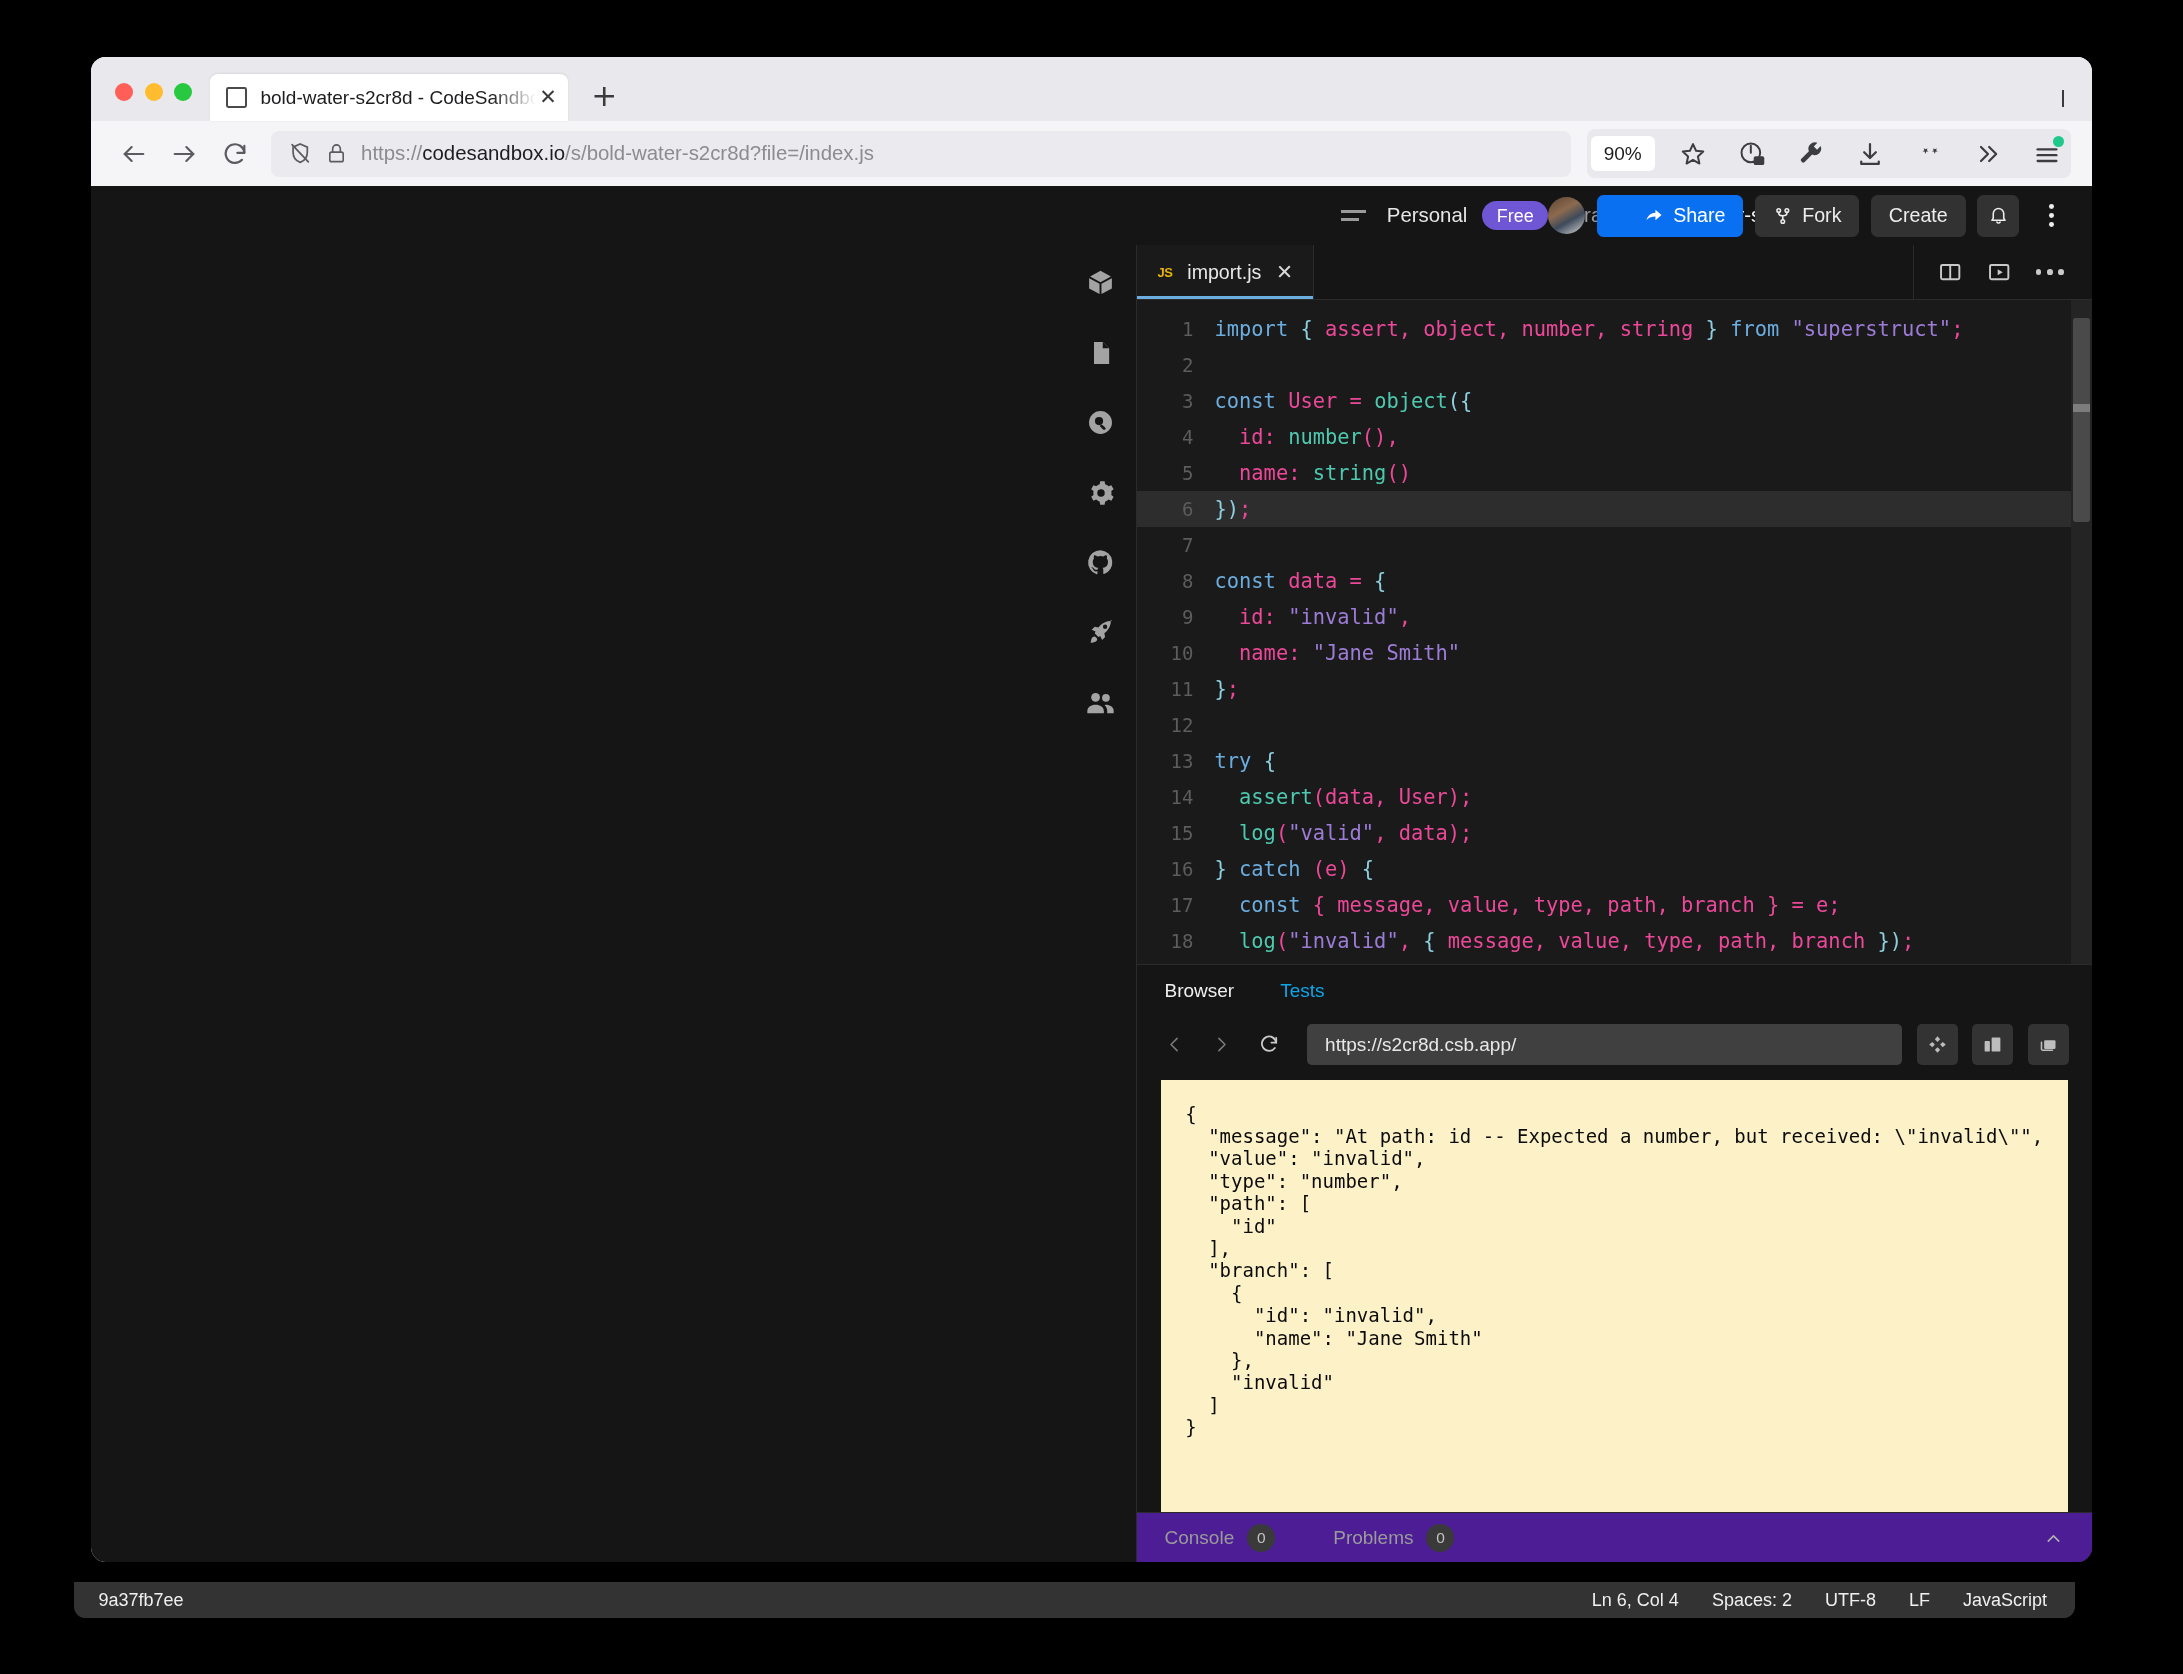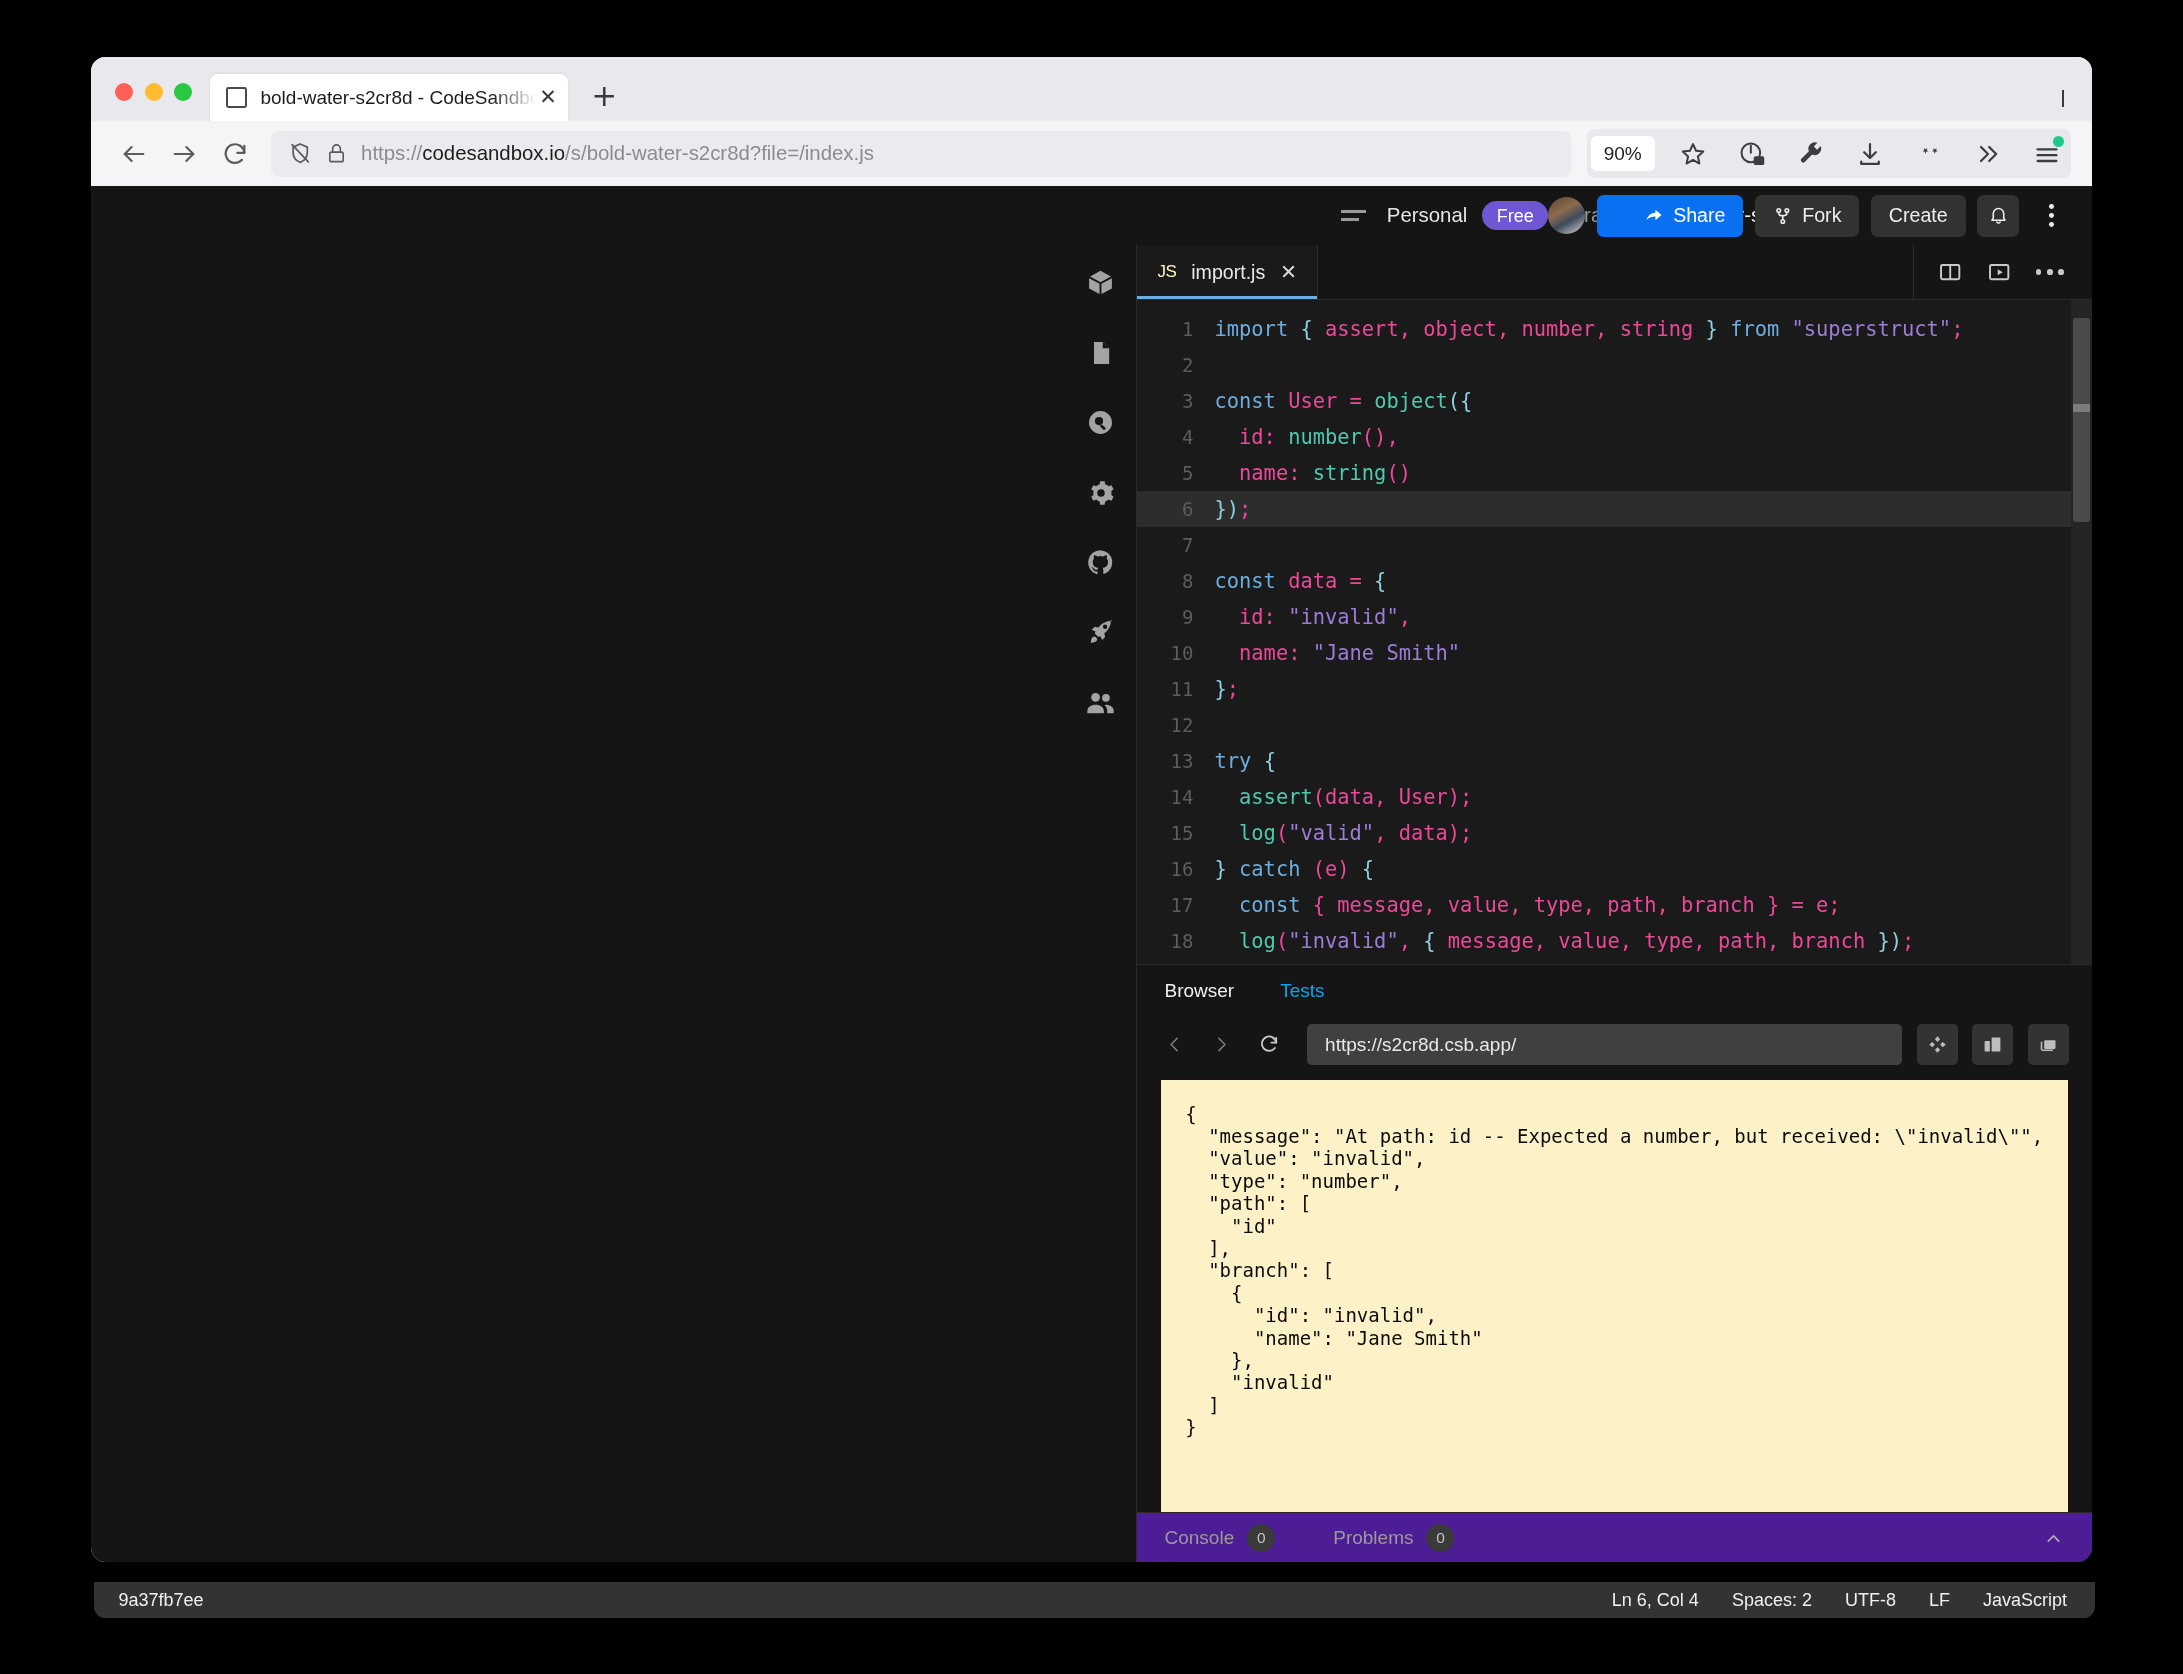--- a/index.html
+++ b/index.html
@@ -239,21 +239,21 @@
     padding: 0 19.6px 0 21px;
     background: #1a1a1a;
     border-right: 0.8px solid #2b2b2b;
     position: relative;
   }
   .file-tab.active::after {
     content: ""; position: absolute;
     left: 0; right: 0; bottom: 0; height: 3.3px;
     background: #6caddf;
   }
-  .js-badge { font-size: 17px; color: #fef9c3; font-weight: normal; letter-spacing: -0.4px; }
+  .js-badge { font-size: 13px; color: #eab308; font-weight: bold; letter-spacing: -0.4px; }
   .file-name { font-size: 19.6px; color: #e8e8e8; }
   .tab-x { font-size: 20.4px; color: #d8d8d8; font-family: "DejaVu Sans", sans-serif; line-height: 1; }
   .tabbar-right { margin-left: auto; display: flex; align-items: center; gap: 24.4px; padding: 0 28px 0 24.4px; border-left: 0.8px solid #2b2b2b; }
   .tb-icon { color: #c9c9c9; display: flex; }
   .dots-h { display: flex; gap: 5.7px; align-items: center; }
   .dots-h i { width: 5.7px; height: 5.7px; border-radius: 50%; background: #c9c9c9; display: block; }
   .code-area {
     flex: 1 1 auto; position: relative;
     overflow: hidden;
     background: #1a1a1a;
@@ -359,21 +359,21 @@
   .count-badge {
     min-width: 28px; height: 28px; padding: 0 8.1px;
     border-radius: 814px; background: #3a3a3a;
     display: flex; align-items: center; justify-content: center;
     font-size: 15.5px; color: #c2c2c2;
   }
   .collapse-caret { margin-left: auto; color: #b0b0b0; display: flex; }
   
   .statusbar {
     position: absolute;
-    left: 94px; bottom: 57px;
+    left: 74px; bottom: 57px;
     width: 2001px; height: 36px;
     background: #333333;
     border-radius: 0 0 11.4px 11.4px;
     display: flex; align-items: center;
     padding: 0 28px 0 24.4px;
     z-index: 5;
   }
   .sb-left { font-size: 18px; color: #f0f0f0; }
   .sb-right { margin-left: auto; display: flex; align-items: center; gap: 33px; }
   .sb-item { font-size: 18px; color: #f0f0f0; }

